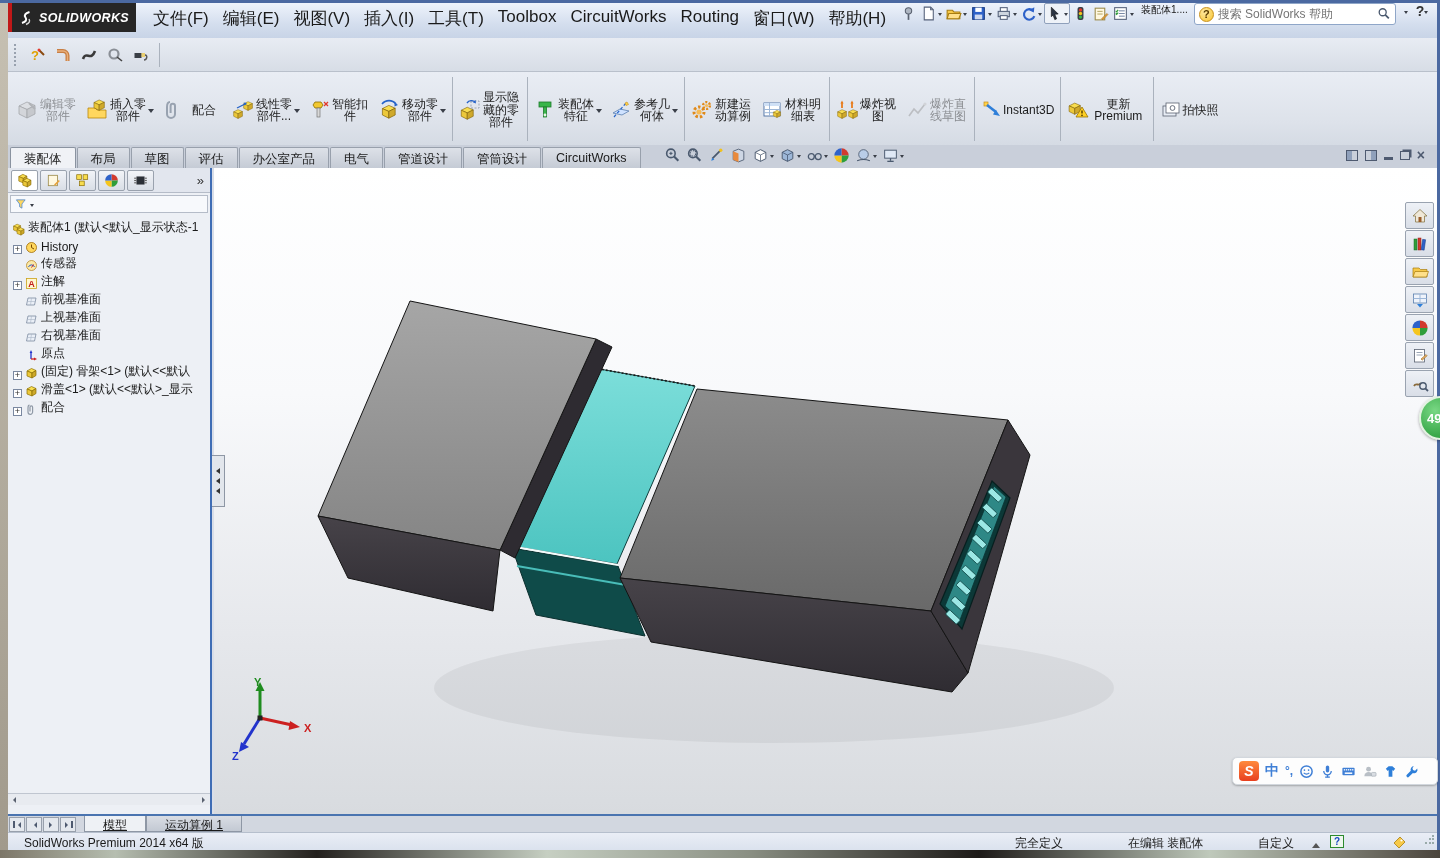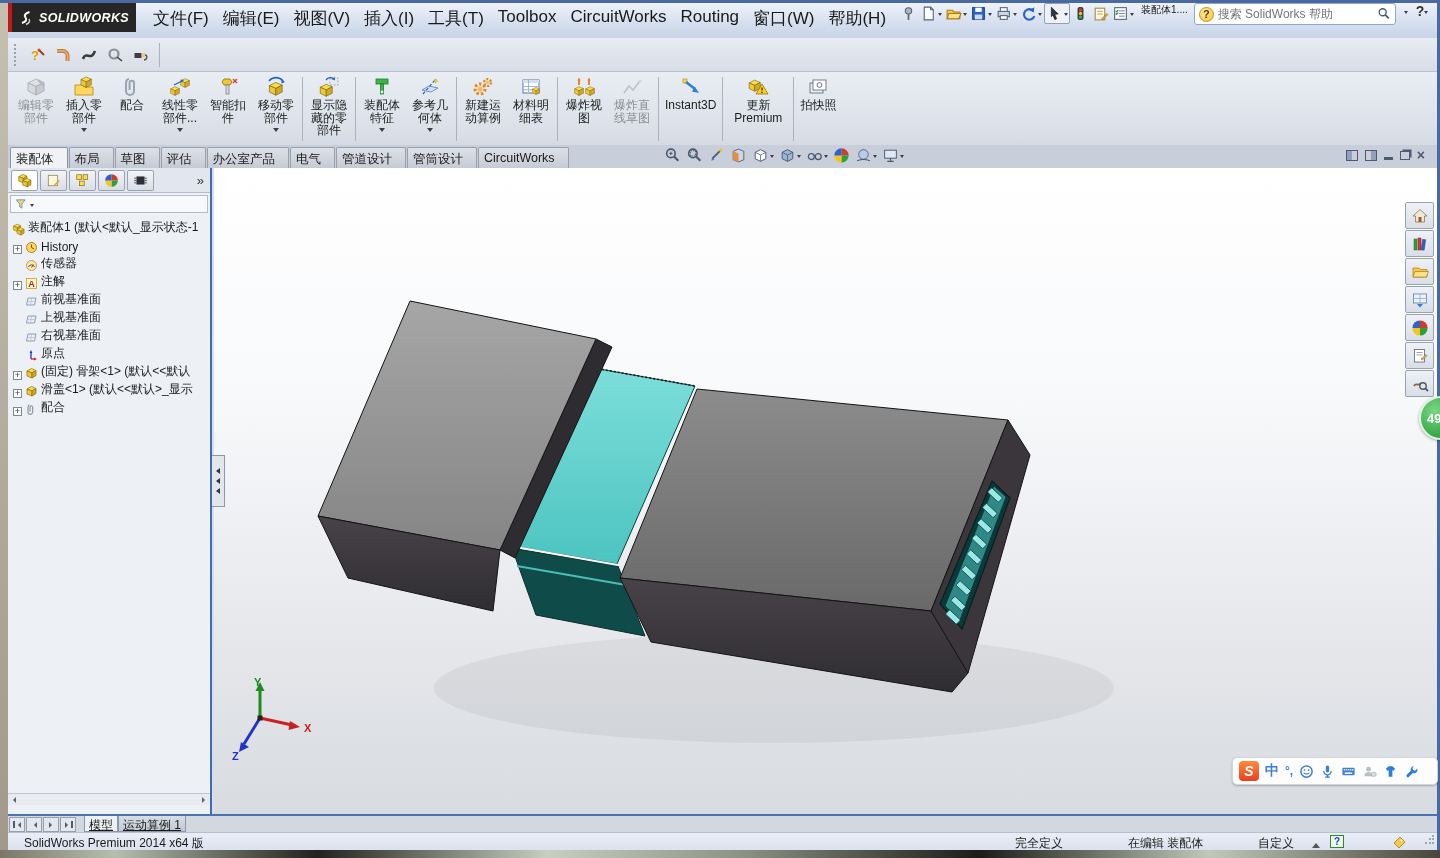--- a/index.html
+++ b/index.html
@@ -31,30 +31,30 @@
   .wb .restore{width:9px;height:8px;border:1.5px solid #3a3f48;box-shadow:2px -2px 0 -0.5px #3a3f48}
   .wb.close span{font-size:15px;font-weight:bold;color:#3a3f48;line-height:1}
   
   #toolbar2{position:absolute;top:38px;left:8px;right:3px;height:34px;background:linear-gradient(#e8ecf3,#d7dde6);border-bottom:1px solid #b9c0cb;display:flex;align-items:center;padding-left:4px}
   .griph{width:4px;height:22px;border-left:2px dotted #98a1ae;margin:0 6px 0 2px}
   .t2btn{width:26px;height:26px;display:flex;align-items:center;justify-content:center}
   .t2btn svg{width:18px;height:18px}
   .vsep{width:1px;height:24px;background:#aab2bd;margin:0 5px}
   
   #ribbon{position:absolute;top:72px;left:8px;right:3px;height:73px;background:linear-gradient(#e9edf4,#dde2ea 70%,#d5dbe4);display:flex;align-items:stretch;padding:2px 0 1px 4px}
-  .rbtn{display:flex;flex-direction:column;align-items:center;padding:2px 4px 0 4px;font-size:12px;line-height:12.5px;text-align:center;color:#1c1c1c}
+  .rbtn{display:flex;flex-direction:row;align-items:center;padding:2px 4px 0 4px;font-size:12px;line-height:12.5px;text-align:center;color:#1c1c1c}
   .rbtn svg.ric{width:22px;height:22px;margin-bottom:1px;flex:none}
   .rbtn .lbl{width:40px;word-break:break-all}
   .rbtn.one .lbl{width:auto;white-space:nowrap}
   .rbtn.w58 .lbl{width:58px;word-break:normal}
   .rbtn.dis{opacity:.45;filter:grayscale(1)}
   .rsep{width:1px;background:#aab2bd;margin:3px 2px}
   
   #tabrow{position:absolute;top:145px;left:8px;right:3px;height:23px;background:#c9cfda;display:flex;align-items:flex-end;padding-left:2px}
-  .tab{height:21px;padding:3px 13px 0 5px;font-size:12.5px;background:linear-gradient(#dde1e8,#c5cbd5);border:1px solid #98a0ac;border-bottom:none;margin-right:1px;border-radius:2px 2px 0 0;white-space:nowrap}
+  .tab{height:21px;padding:3px 13px 0 13px;font-size:12.5px;background:linear-gradient(#dde1e8,#c5cbd5);border:1px solid #98a0ac;border-bottom:none;margin-right:1px;border-radius:2px 2px 0 0;white-space:nowrap}
   .tab.active{background:#f0f2f6;border-color:#8a93a0}
   #headsup{position:absolute;left:656px;top:2px;display:flex;align-items:center;gap:5px}
   #headsup svg{width:17px;height:17px}
   .hu{display:flex;align-items:center;gap:1px}
   #docwin{position:absolute;right:12px;top:3px;display:flex;align-items:center;gap:7px}
   .dwi{width:12px;height:11px;border:1.5px solid #4e5a70;display:flex}
   .dwi .half{width:50%;height:100%;background:#8fa0bb}
   .dwi.r .half{margin-left:50%}
   .dwmin{width:9px;height:3px;background:#4e5a70;margin-top:6px}
   .dwrest{width:10px;height:9px;border:1.5px solid #4e5a70;box-shadow:2px -2px 0 -0.5px #4e5a70}
@@ -95,21 +95,21 @@
   #ime .zh{color:#3f7fd6;font-weight:bold;font-size:14px}
   #ime .punct{color:#3f7fd6;font-weight:bold;font-size:12px}
   #ime svg{width:15px;height:15px}
   
   #doctabs{position:absolute;top:814px;left:8px;right:3px;height:18px;background:#d2d7e0;border-top:2px solid #4a74b0;display:flex;align-items:stretch}
   .navb{width:16px;height:15px;margin:1px 0 0 1px;background:#e4e8ee;border:1px solid #98a0ac;display:flex;align-items:center;justify-content:center}
   .navb i{width:0;height:0;border:3.5px solid transparent}
   .navb .l{border-right-color:#4e5a70;margin-right:1px}
   .navb .r{border-left-color:#4e5a70;margin-left:1px}
   .navb .bar{width:2px;height:7px;background:#4e5a70}
-  .dtab{height:16px;margin-top:0;padding:1px 4px;font-size:12px;background:linear-gradient(#d9dde4,#c3c9d3);border:1px solid #8e97a5;border-top:none;text-decoration:underline;white-space:nowrap}
+  .dtab{height:16px;margin-top:0;padding:1px 18px;font-size:12px;background:linear-gradient(#d9dde4,#c3c9d3);border:1px solid #8e97a5;border-top:none;text-decoration:underline;white-space:nowrap}
   .dtab.active{background:#eef1f5}
   
   #statusbar{position:absolute;top:832px;left:8px;right:3px;height:18px;background:linear-gradient(#eaeef6,#dbe2ee);border-top:1px solid #b6bfcd;font-size:12px}
   #statusbar span{position:absolute;top:2px;white-space:nowrap}
   .upcar{width:0;height:0;border:4px solid transparent;border-bottom:5px solid #555;position:absolute;top:6px}
   #helpbadge{position:absolute;top:2px;width:14px;height:13px;border:1px solid #2d8a2d;background:#eef7ee;color:#1a48c4;font-weight:bold;font-size:10px;text-align:center;line-height:12px}
   #grip{position:absolute;right:3px;bottom:2px;width:10px;height:10px;background:radial-gradient(circle at 2px 8px,#9aa 1px,transparent 1.4px),radial-gradient(circle at 6px 8px,#9aa 1px,transparent 1.4px),radial-gradient(circle at 6px 4px,#9aa 1px,transparent 1.4px),radial-gradient(circle at 9px 8px,#9aa 1px,transparent 1.4px),radial-gradient(circle at 9px 4px,#9aa 1px,transparent 1.4px),radial-gradient(circle at 9px 1px,#9aa 1px,transparent 1.4px)}
   
   #sliver{position:absolute;top:850px;left:0;right:0;height:8px;background:linear-gradient(90deg,#7c7668,#b6beb0 8%,#23201d 22%,#c6cfc2 38%,#8a8f83 52%,#1d1a18 68%,#bfc9bb 84%,#4a443c)}
 </style>

